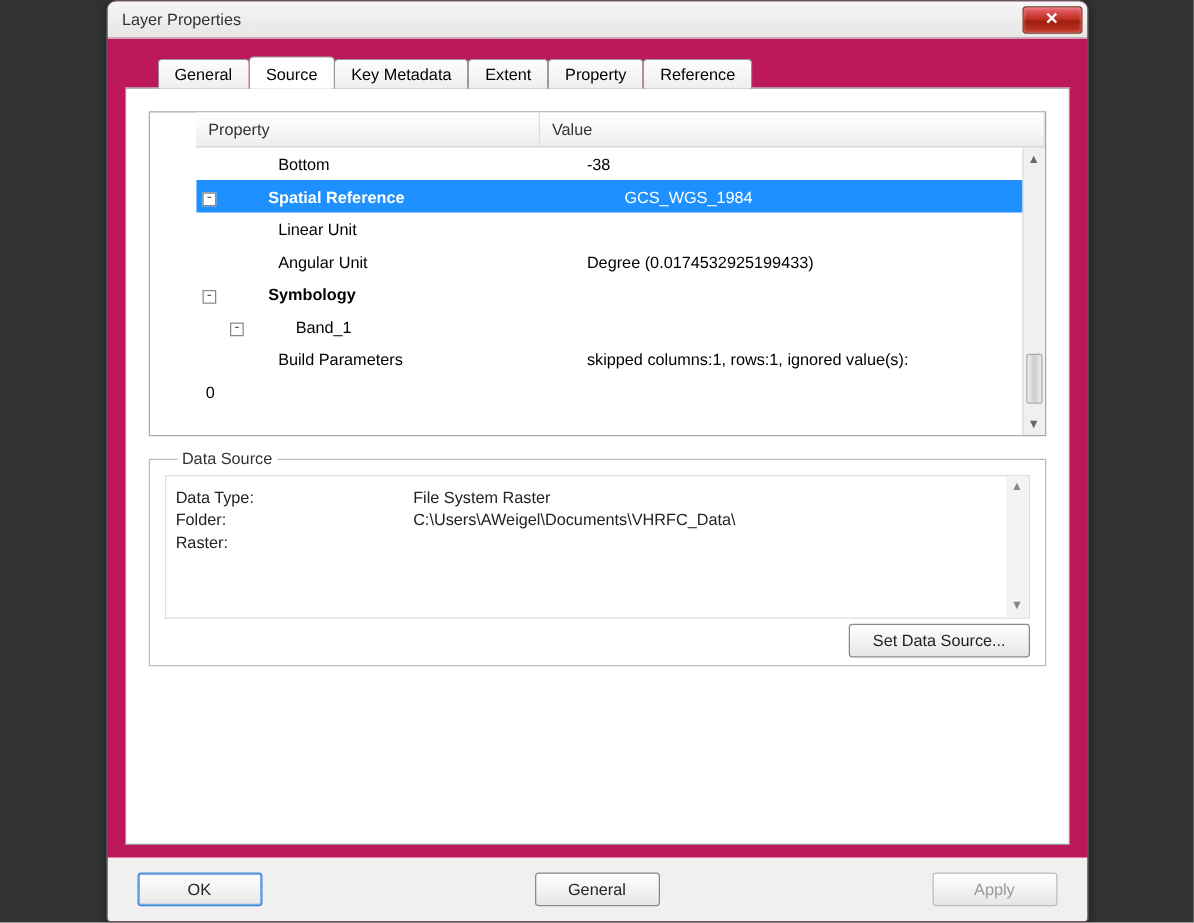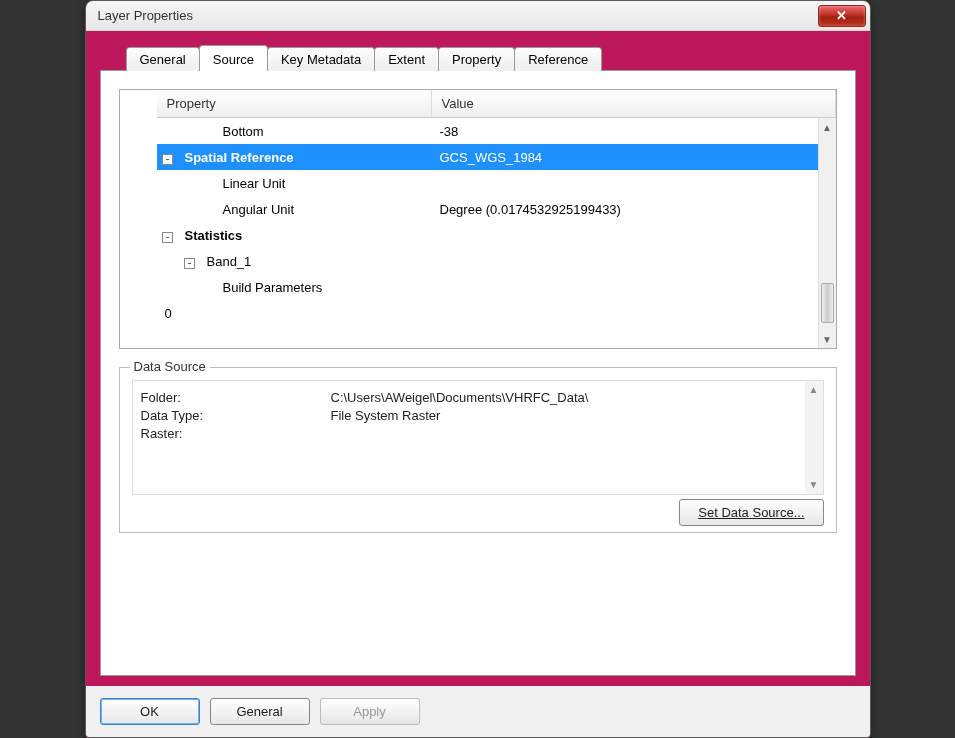--- a/index.html
+++ b/index.html
@@ -62,21 +62,21 @@
     display: flex; background: linear-gradient(#fff,#eee);
     border-bottom: 1px solid #ccc;
   }
   .gh-cell {
     padding: 6px 10px; border-right: 1px solid #ddd;
     color: #333;
   }
   .gh-cell.prop { width: 275px; }
   .gh-cell.val { flex: 1; }
   .grid-body { flex: 1; overflow: hidden; position: relative; }
-  .row { display: flex; align-items: center; height: 26px; }
+  .row { display: flex; align-items: center; height: 26px; gap: 30px; }
   .row .exp { width: 22px; text-align: center; color: #555; font-family: monospace; cursor: pointer; }
   .row .exp2 { width: 22px; text-align: center; color: #555; font-family: monospace; margin-left: 22px; cursor: pointer; }
   .row .label { width: 253px; padding-left: 6px; }
   .row .label.ind2 { padding-left: 66px; width: 275px; }
   .row .label.top { width: 253px; font-weight: bold; }
   .row .value { flex: 1; padding-left: 8px; }
   .row.selected { background: #1e90ff; color: #fff; }
   .row.selected .label { font-weight: bold; color: #fff; }
   .row.selected .exp { color: #1e90ff;  }
   .expbox {
@@ -96,45 +96,45 @@
   .scroll-thumb {
     position: absolute; left: 2px; right: 2px; top: 165px; height: 40px;
     background: linear-gradient(90deg,#eee,#ccc,#eee);
     border: 1px solid #aaa; border-radius: 2px; cursor: pointer;
   }
   .fieldset {
     border: 1px solid #bbb; margin-top: 18px;
     padding: 12px; position: relative;
   }
   .fieldset-label {
-    position: absolute; top: -9px; left: 10px;
+    position: absolute; top: -9px; left: 22px;
     background: #fff; padding: 0 4px; color: #333;
   }
   .ds-text {
     border: 1px solid #ddd; height: 115px;
     padding: 8px; overflow: hidden; position: relative;
     color: #222; line-height: 1.4;
   }
   .ds-row { display: flex; }
   .ds-key { width: 190px; }
   .ds-scroll { position: absolute; right: 0; top: 0; bottom: 0; width: 18px; background: #f3f3f3; }
   .ds-scroll .scroll-arrow { color: #888; }
   .btn {
     background: linear-gradient(#fff,#e6e6e6);
     border: 1px solid #888; border-radius: 3px;
     padding: 5px 18px; cursor: pointer; color: #222;
     min-width: 100px; text-align: center;
   }
   .btn.default { border: 1px solid #3a82d2; box-shadow: 0 0 0 1px #7ab0e8 inset; }
   .btn.disabled { color: #999; border-color: #bbb; cursor: default; }
   .ds-actions { text-align: right; margin-top: 10px; }
-  .ds-actions .btn { min-width: 220px; text-decoration: underline; }
+  .ds-actions .btn { min-width: 220px; }
   .footer {
-    display: flex; justify-content: flex-start; gap: 10px;
-    padding: 12px 14px; background: #f0f0f0;
+    display: flex; justify-content: space-between; gap: 10px;
+    padding: 12px 24px; background: #f0f0f0;
   }
 </style>
 </head>
 <body>
 
 <div class="window">
   <div class="titlebar">
     <span class="titlebar-title">Layer Properties</span>
     <div class="close-btn">
       <span>✕</span>
@@ -177,56 +177,57 @@
           </div>
 
           <div class="row">
             <span class="label ind2">Angular Unit</span>
             <span class="value">Degree (0.0174532925199433)</span>
           </div>
 
 
           <div class="row">
             <span class="exp"><span class="expbox">-</span></span>
-            <span class="label top">Statistics</span>
+            <span class="label top">Symbology</span>
             <span class="value"></span>
           </div>
 
           <div class="row">
             <span class="exp2"><span class="expbox">-</span></span>
             <span class="label" style="width:231px;">Band_1</span>
             <span class="value"></span>
           </div>
 
           <div class="row">
             <span class="label ind2">Build Parameters</span>
+            <span class="value">skipped columns:1, rows:1, ignored value(s):</span>
           </div>
 
           <div class="row">
             <span class="value">0</span>
           </div>
 
           <div class="scroll-rail">
             <div class="scroll-arrow">▲</div>
             <div class="scroll-thumb"></div>
             <div class="scroll-arrow" style="position:absolute;bottom:0;left:0;right:0;">▼</div>
           </div>
         </div>
       </div>
 
       <div class="fieldset">
         <div class="fieldset-label">Data Source</div>
         <div class="ds-text">
           <div class="ds-row">
+            <span class="ds-key">Data Type:</span>
+            <span>File System Raster</span>
+          </div>
+          <div class="ds-row">
             <span class="ds-key">Folder:</span>
             <span>C:\Users\AWeigel\Documents\VHRFC_Data\</span>
-          </div>
-          <div class="ds-row">
-            <span class="ds-key">Data Type:</span>
-            <span>File System Raster</span>
           </div>
           <div class="ds-row">
             <span class="ds-key">Raster:</span>
           </div>
           <div class="ds-scroll">
             <div class="scroll-arrow">▲</div>
             <div class="scroll-arrow" style="position:absolute;bottom:0;left:0;right:0;">▼</div>
           </div>
         </div>
         <div class="ds-actions">

